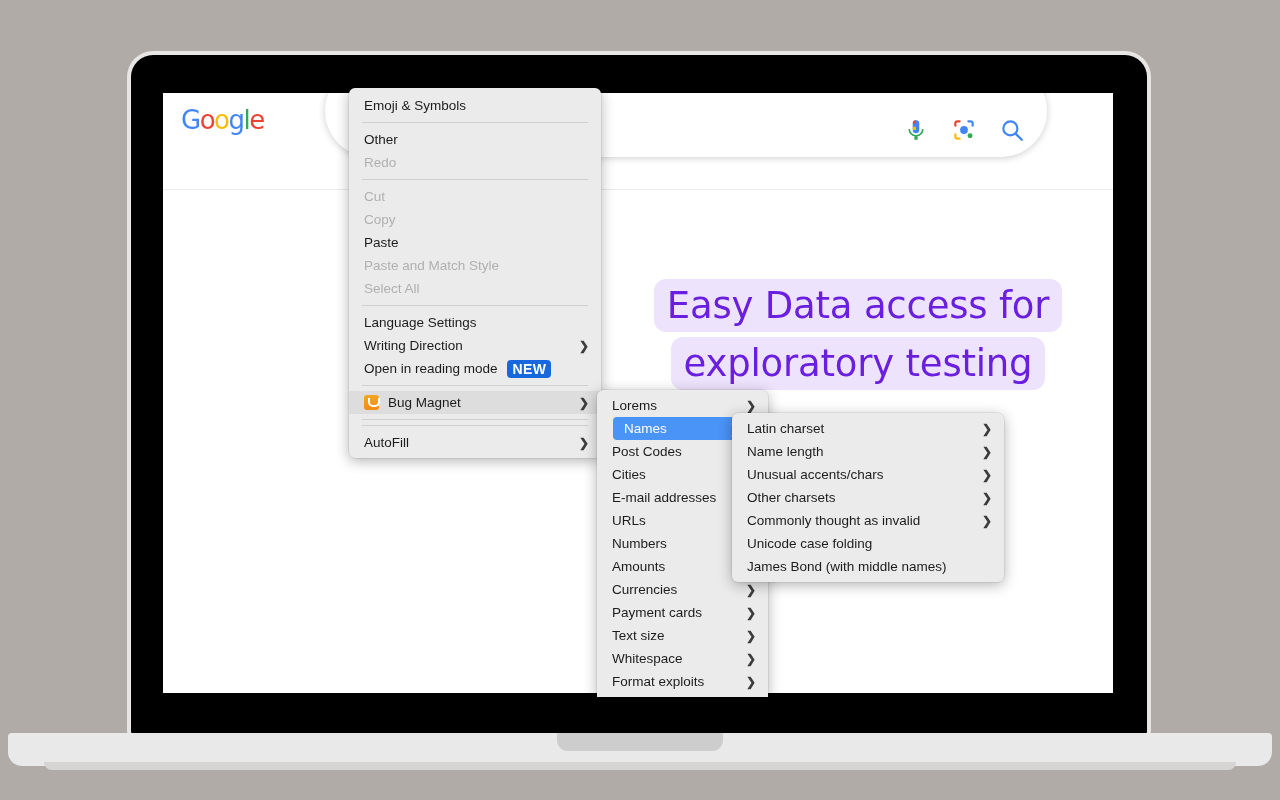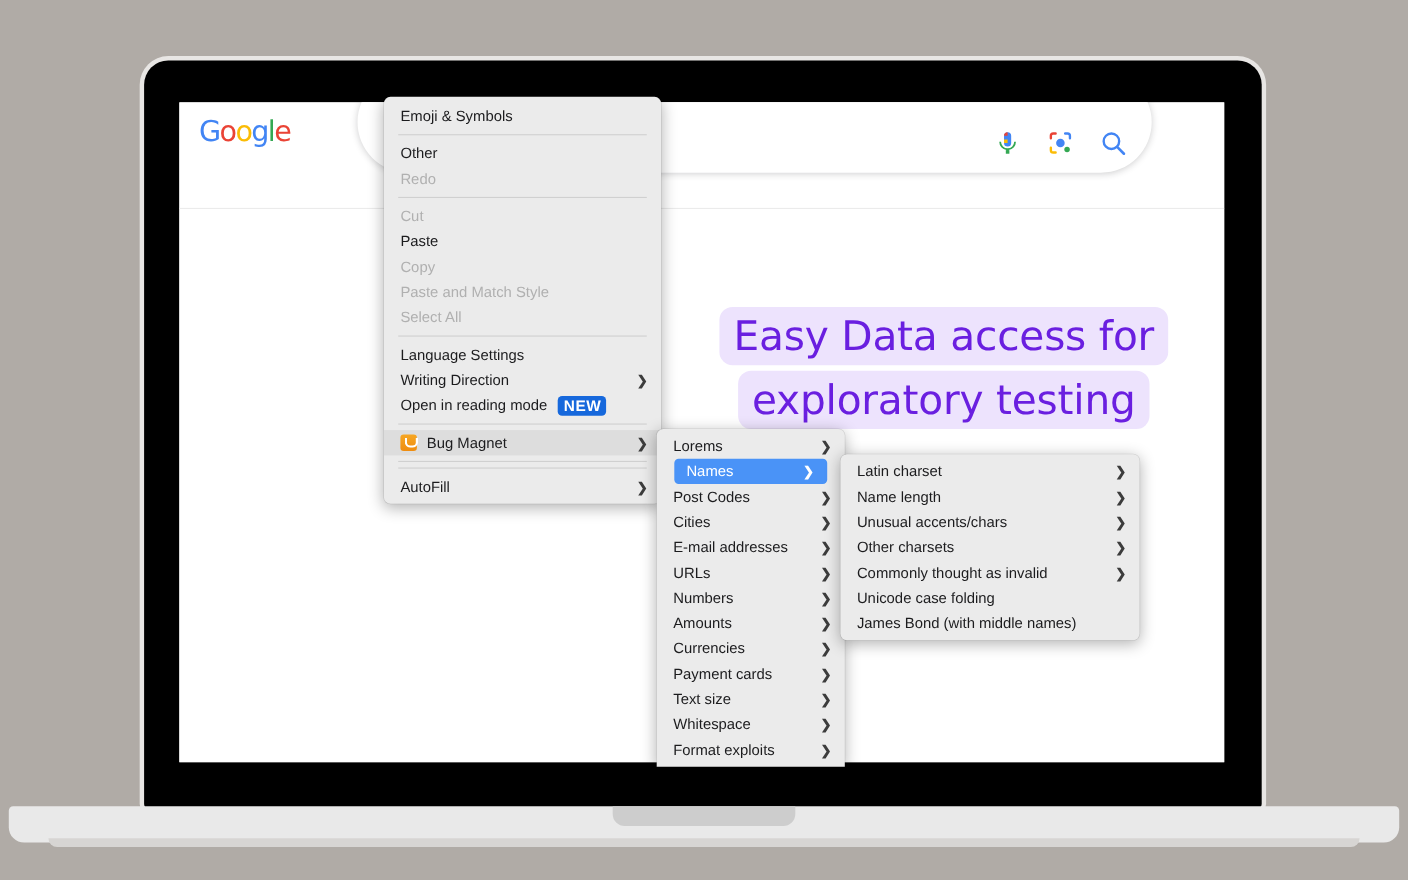--- a/index.html
+++ b/index.html
@@ -173,21 +173,21 @@
     padding: 2px 5px 2px 6px;
     border-radius: 4px;
     line-height: 1;
   }
 
   
   #menu-main { left: 349px; top: 88px; width: 252px; padding-top: 6px; }
   
   #menu-bugmagnet { left: 597px; top: 390px; width: 171px; border-radius: 6px 6px 0 0; }
   
-  #menu-names { left: 764px; top: 413px; width: 272px; }
+  #menu-names { left: 732px; top: 413px; width: 272px; }
 </style>
 </head>
 <body>
 
 <div id="stage">
 
   <div class="laptop-lid"></div>
   <div class="laptop-base"></div>
   <div class="laptop-notch"></div>
   <div class="laptop-base-lip"></div>
@@ -237,25 +237,25 @@
       <div class="menu-item">
         <span class="lbl">Other</span>
       </div>
       <div class="menu-item disabled">
         <span class="lbl">Redo</span>
       </div>
       <div class="menu-sep"></div>
       <div class="menu-item disabled">
         <span class="lbl">Cut</span>
       </div>
+      <div class="menu-item disabled">
+        <span class="lbl">Copy</span>
+      </div>
       <div class="menu-item">
         <span class="lbl">Paste</span>
-      </div>
-      <div class="menu-item disabled">
-        <span class="lbl">Copy</span>
       </div>
       <div class="menu-item disabled">
         <span class="lbl">Paste and Match Style</span>
       </div>
       <div class="menu-item disabled">
         <span class="lbl">Select All</span>
       </div>
       <div class="menu-sep"></div>
       <div class="menu-item">
         <span class="lbl">Language Settings</span>

